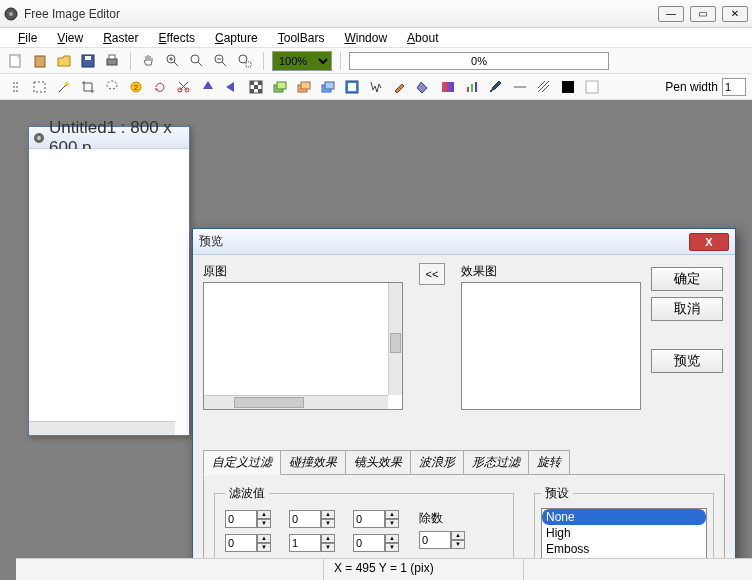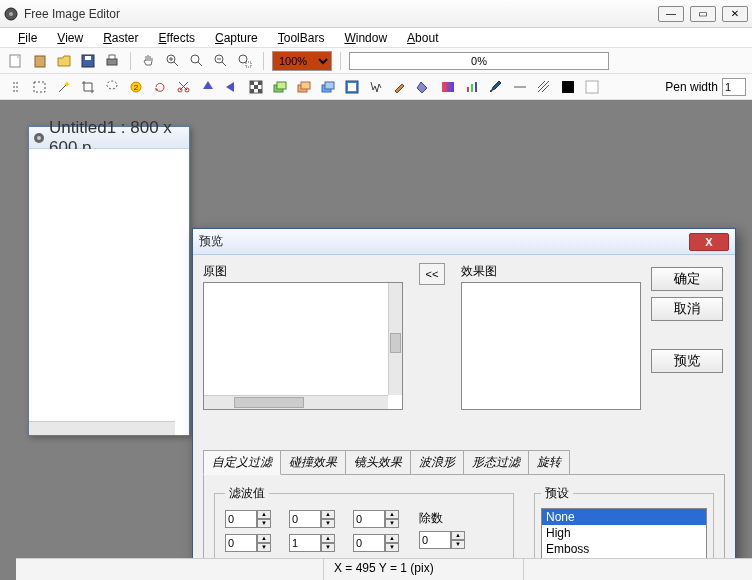--- a/index.html
+++ b/index.html
@@ -14,21 +14,21 @@
 
 
 .menubar { height: 20px; display: flex; align-items: flex-end; padding: 0 8px; gap: 0; border-bottom: 1px solid #e0e0e0; }
 .menu-item { padding: 2px 10px; cursor: default; }
 .menu-item u { text-decoration: underline; }
 
 
 .toolbar { height: 26px; display: flex; align-items: center; padding: 0 6px; gap: 4px; border-bottom: 1px solid #e0e0e0; background: #fafafa; }
 .tbtn { width: 20px; height: 20px; display: flex; align-items: center; justify-content: center; cursor: default; }
 .sep { width: 1px; height: 18px; background: #ccc; margin: 0 4px; }
-.zoom-sel { width: 60px; height: 20px; border: 1px solid #999; background: #c2410c; font-size: 11px; padding: 0 2px; }
+.zoom-sel { width: 60px; height: 20px; border: 1px solid #999; background: #4d7c0f; font-size: 11px; padding: 0 2px; }
 .progress { flex: 1; max-width: 260px; height: 18px; border: 1px solid #999; background: #fff; display: flex; align-items: center; justify-content: center; font-size: 11px; }
 .penw-label { margin-left: auto; margin-right: 0; }
 .penw-input { width: 24px; height: 18px; border: 1px solid #999; text-align: left; padding: 0 2px; font-size: 11px; }
 
 
 .workspace { position: relative; height: 480px; background: #808080; overflow: hidden; }
 .childwin { position: absolute; left: 28px; top: 26px; width: 162px; height: 310px; background: #fff; border: 1px solid #5a7aa0; box-shadow: 2px 2px 6px rgba(0,0,0,.3); }
 .child-title { height: 22px; background: linear-gradient(#f4f8fc,#e0e8f4); display: flex; align-items: center; padding: 0 4px; font-size: 17px; color: #333; border-bottom: 1px solid #c8d4e4; }
 .child-title .icon { width: 12px; height: 12px; margin-right: 4px; }
 .child-body { position: relative; height: calc(100% - 22px); background: #fff; }
@@ -69,21 +69,21 @@
 .spin input { width: 32px; height: 18px; border: 1px solid #888; font-size: 11px; padding: 0 2px; }
 .spin .arrows { width: 14px; display: flex; flex-direction: column; }
 .spin .arrows span { height: 9px; border: 1px solid #888; background: #eee; font-size: 6px; line-height: 6px; text-align: center; cursor: default; }
 .div-col { display: flex; flex-direction: column; gap: 4px; align-items: flex-start; margin-left: 8px; }
 .div-label { font-size: 12px; }
 
 .preset-fieldset { border: 1px solid #bbb; padding: 6px; flex: 1; }
 .preset-fieldset legend { padding: 0 4px; font-size: 12px; }
 .preset-list { border: 1px solid #888; background: #fff; height: 128px; overflow: hidden; }
 .preset-item { padding: 1px 4px; font-size: 12px; cursor: default; }
-.preset-item.selected { background: #2b6cd4; color: #fff; }
+.preset-item.selected { background: #2b6cd4; color: #fff; border-radius: 7px; }
 
 
 .statusbar { position: absolute; bottom: 0; left: 16px; right: 0; height: 22px; border-top: 1px solid #ccc; background: #f4f4f4; display: flex; }
 .status-cell { border-right: 1px solid #ccc; padding: 2px 10px; min-width: 200px; }
 .status-cell:first-child { min-width: 308px; }
 
 svg { display: block; }
 </style>
 </head>
 <body>

